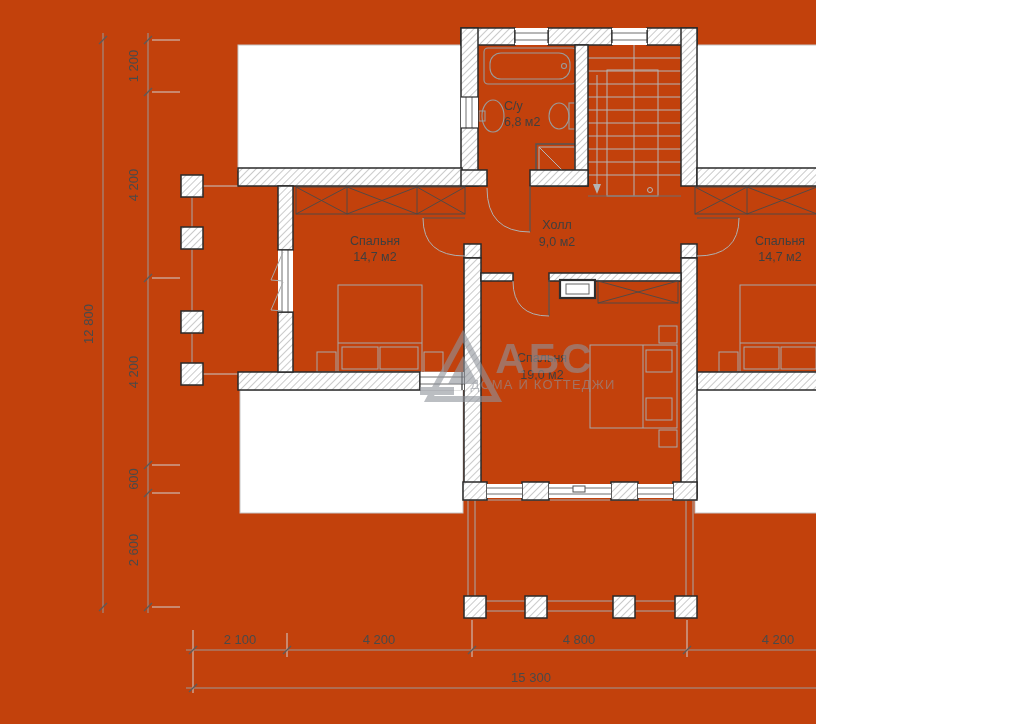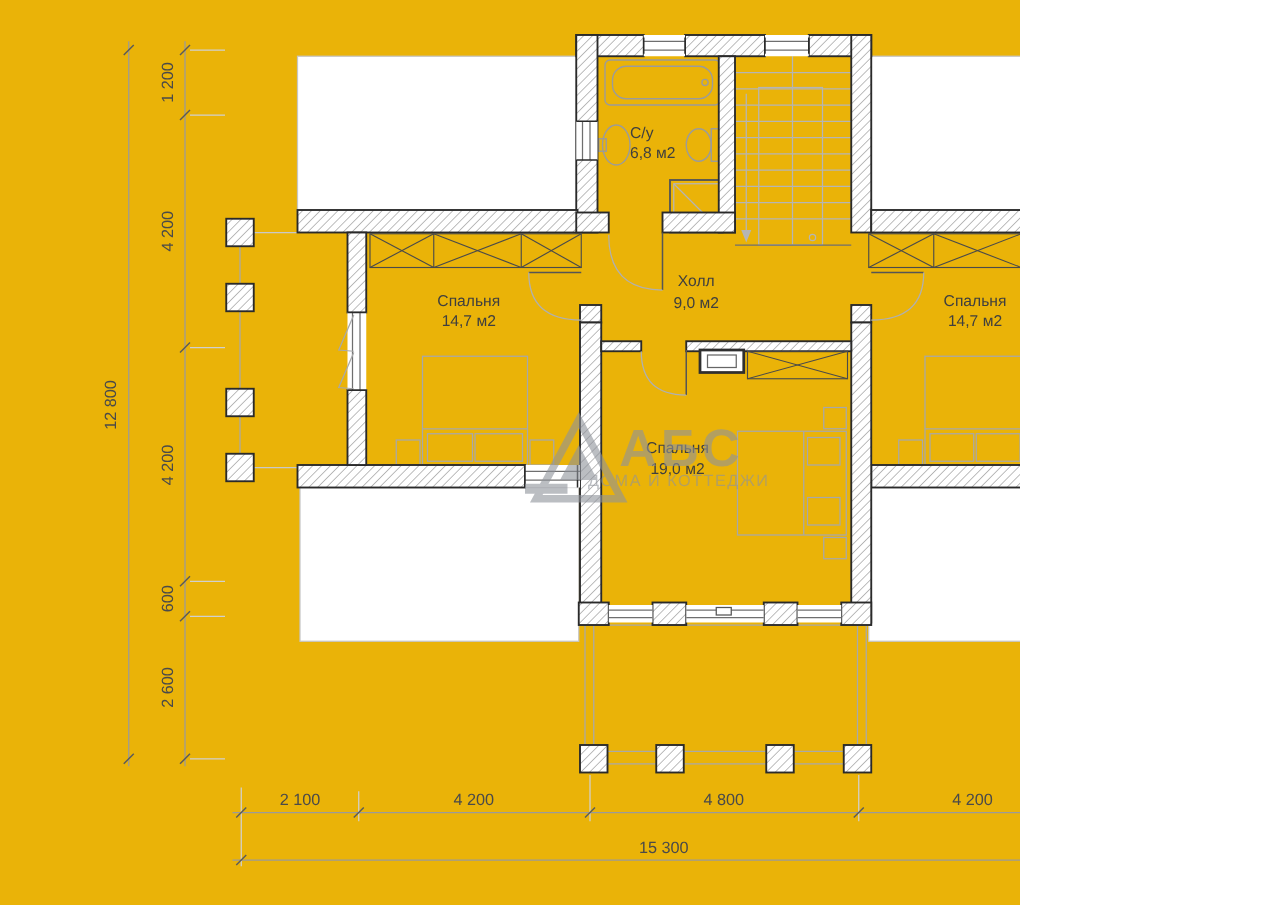--- a/index.html
+++ b/index.html
@@ -1,16 +1,16 @@
 <!DOCTYPE html>
 <html><head>
 <meta charset="utf-8">
 <style>
   html,body{margin:0;padding:0;background:#fff;}
-  #canvas{position:relative;width:816px;height:724px;background:#eab308;overflow:hidden;
+  #canvas{position:relative;width:816px;height:724px;background:#c2410c;overflow:hidden;
           font-family:"Liberation Sans",sans-serif;}
   svg{position:absolute;left:0;top:0;}
   .lbl{font-family:"Liberation Sans",sans-serif;font-size:12.5px;fill:#3f3f3f;}
   .dim{font-family:"Liberation Sans",sans-serif;font-size:13px;fill:#4a4a4a;}
   .wm-big{font-family:"Liberation Sans",sans-serif;font-size:42px;font-weight:bold;letter-spacing:3px;}
   .wm-small{font-family:"Liberation Sans",sans-serif;font-size:13px;letter-spacing:1.2px;}
   .wall{fill:url(#h);stroke:#2a2a2a;stroke-width:1.5;}
   .roof{fill:#ffffff;stroke:#c6c6c6;stroke-width:1;}
   .furn{fill:none;stroke:#a8a8a8;stroke-width:1;}
   .fix{fill:none;stroke:#9b9b9b;stroke-width:1.1;}

